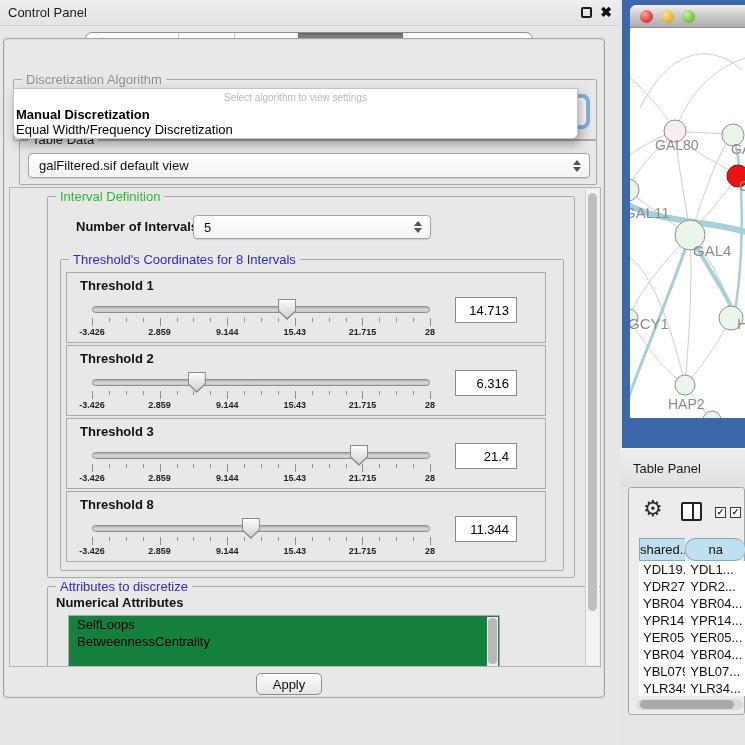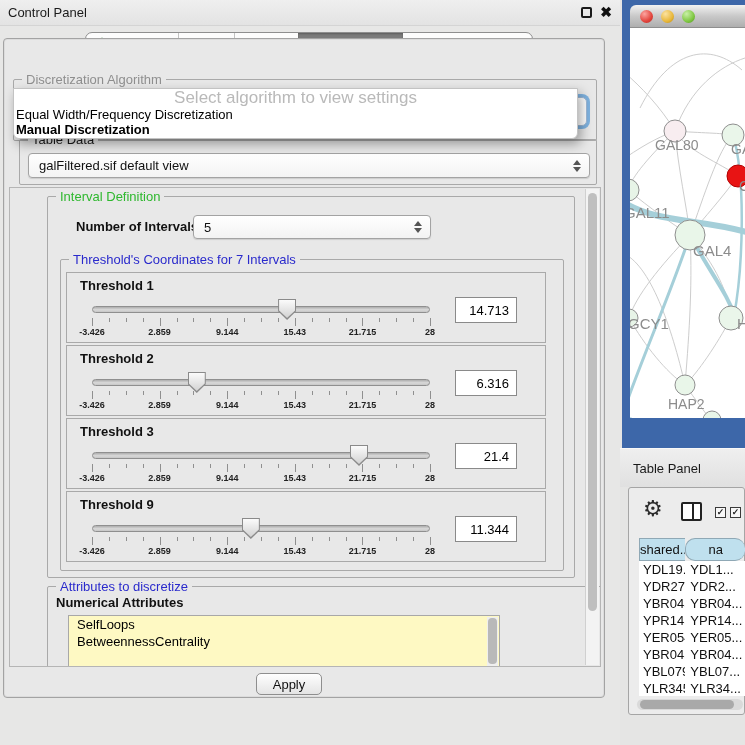--- a/index.html
+++ b/index.html
@@ -52,21 +52,21 @@
   .spinner .up   { border-bottom:5px solid #555; }
   .spinner .down { border-top:5px solid #555; }
 
   .focus-ring { position:absolute; background:#FFF; border:1px solid #9FB9D6; border-radius:5px;
     box-shadow:0 0 0 3px #7FB2DF; }
 
   
   .popup { position:absolute; left:9px; top:49px; width:565px; height:51px; background:#FFF;
     border:1px solid #C3C3C3; border-radius:0 0 6px 6px;
     box-shadow:3px 5px 12px rgba(0,0,0,.35); z-index:30; }
-  .popup-placeholder { height:18px; line-height:18px; text-align:center; font-size:17px; color:#B9B9B9; }
+  .popup-placeholder { height:18px; line-height:18px; text-align:center; font-size:10px; color:#B9B9B9; }
   .popup-option { height:15px; line-height:15px; font-size:13px; color:#000; padding-left:2px; white-space:nowrap; }
   .popup-option.bold { font-weight:bold; }
 
   
   .scroll-area { position:absolute; left:5px; top:148px; width:592px; height:480px;
     background:#E8E8E8; border:1px solid #B5B5B5; overflow:hidden; }
   .vscroll { position:absolute; right:1px; top:1px; width:14px; height:476px;
     background:#F3F3F3; border-left:1px solid #D0D0D0; }
   .vscroll .thumb { position:absolute; left:2px; top:4px; width:9px; height:418px;
     background:#BFBFBF; border-radius:5px; }
@@ -86,21 +86,21 @@
   .th-tick.major { height:8px; }
   .th-ticklabel { position:absolute; top:54px; transform:translateX(-50%);
     font-size:9px; font-weight:bold; color:#222; white-space:nowrap; }
   .th-value { position:absolute; left:388px; top:24px; width:62px; height:26px;
     background:#FFF; border:1px solid #8A8A8A; font-size:13px; text-align:right;
     padding-right:7px; color:#000; font-family:"Liberation Sans",sans-serif; }
 
   
   .attr-label { position:absolute; left:8px; top:8px; font-size:13px; font-weight:bold; color:#111; }
   .attr-list { position:absolute; left:20px; top:28px; width:432px; height:80px;
-    background:#fef9c3; border:1px solid #A8A8A8; overflow:hidden; }
+    background:#15803d; border:1px solid #A8A8A8; overflow:hidden; }
   .attr-item { height:17px; line-height:17px; font-size:13px; color:#000; padding-left:8px; }
   .attr-scroll { position:absolute; right:1px; top:1px; width:11px; height:76px; background:#EFEFEF; }
   .attr-scroll .thumb { position:absolute; left:1px; top:1px; width:9px; height:46px;
     background:#B9B9B9; border-radius:4px; }
 
   .apply-btn { position:absolute; left:252px; top:634px; width:66px; height:22px;
     background:linear-gradient(#FEFEFE,#E4E4E4); border:1px solid #8E8E8E; border-radius:5px;
     font-size:13px; color:#111; font-family:"Liberation Sans",sans-serif; }
 
   
@@ -186,22 +186,22 @@
 
     <div class="main-panel">
 
       <div class="group" style="left:9px; top:40px; width:584px; height:62px;">
         <span class="group-title gt-dim">Discretization Algorithm</span>
         <div class="focus-ring" style="left:13px; top:17px; width:560px; height:29px;"></div>
       </div>
 
       <div class="popup">
         <div class="popup-placeholder">Select algorithm to view settings</div>
+        <div class="popup-option bold">Manual Discretization</div>
         <div class="popup-option">Equal Width/Frequency Discretization</div>
-        <div class="popup-option bold">Manual Discretization</div>
       </div>
 
       <div class="group" style="left:15px; top:100px; width:578px; height:46px;">
         <span class="group-title">Table Data</span>
         <div class="combo" style="left:8px; top:13px; width:562px; height:25px;">
           <span>galFiltered.sif default view</span>
           <span class="spinner">
               <i class="up"></i>
               <i class="down"></i>
             </span>
@@ -216,21 +216,21 @@
           <span style="position:absolute; left:28px; top:22px; font-size:13px; font-weight:bold; color:#111;">Number of Intervals</span>
           <div class="combo" style="left:145px; top:18px; width:238px; height:24px;">
             <span>5</span>
             <span class="spinner">
                 <i class="up"></i>
                 <i class="down"></i>
               </span>
           </div>
 
           <div class="group" style="left:12px; top:62px; width:504px; height:312px;">
-            <span class="group-title gt-blue">Threshold's Coordinates for 7 Intervals</span>
+            <span class="group-title gt-blue">Threshold's Coordinates for 8 Intervals</span>
             <div id="thresholds-container">
                 <div class="th-panel" style="top: 12px;">
                   <div class="th-label">Threshold 1</div>
                   <div class="th-track"></div>
                   <div class="th-ticks">
                     <div class="th-tick major" style="left: 0%;"></div>
                     <div class="th-tick" style="left: 5%;"></div>
                     <div class="th-tick" style="left: 10%;"></div>
                     <div class="th-tick" style="left: 15%;"></div>
                     <div class="th-tick major" style="left: 20%;"></div>
@@ -330,21 +330,21 @@
                   <span class="th-ticklabel" style="left: 160.2px;">9.144</span>
                   <span class="th-ticklabel" style="left: 227.8px;">15.43</span>
                   <span class="th-ticklabel" style="left: 295.4px;">21.715</span>
                   <span class="th-ticklabel" style="left: 363px;">28</span>
                   <div class="th-thumb" style="left: 283.014px;">
                     <div class="th-thumb-in"></div>
                   </div>
                   <input class="th-value" value="21.4" style="">
                 </div>
                 <div class="th-panel" style="top: 231px;">
-                  <div class="th-label">Threshold 9</div>
+                  <div class="th-label">Threshold 8</div>
                   <div class="th-track"></div>
                   <div class="th-ticks">
                     <div class="th-tick major" style="left: 0%;"></div>
                     <div class="th-tick" style="left: 5%;"></div>
                     <div class="th-tick" style="left: 10%;"></div>
                     <div class="th-tick" style="left: 15%;"></div>
                     <div class="th-tick major" style="left: 20%;"></div>
                     <div class="th-tick" style="left: 25%;"></div>
                     <div class="th-tick" style="left: 30%;"></div>
                     <div class="th-tick" style="left: 35%;"></div>

